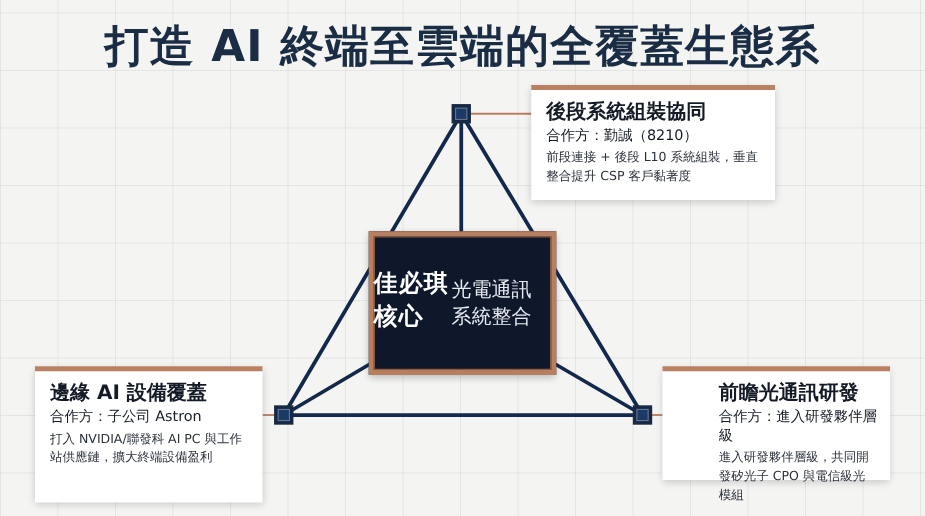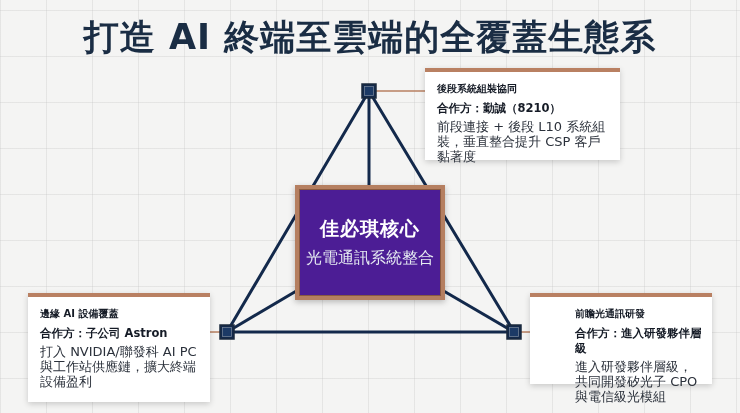--- a/index.html
+++ b/index.html
@@ -38,25 +38,24 @@
       width: 740px;
       height: 413px;
     }
     .center-box {
       position: absolute;
       left: 295px;
       top: 185px;
       width: 150px;
       height: 115px;
       box-sizing: border-box;
-      background: #4c1d95;
+      background: #0f172a;
       border: 4px solid #b57f60;
       box-shadow: inset 0 0 0 1px #8a5a40, 0 2px 6px rgba(0,0,0,0.25);
       display: flex;
-      flex-direction: column;
       align-items: center;
       justify-content: center;
       color: #ffffff;
     }
     .center-title {
       font-size: 19px;
       font-weight: bold;
       letter-spacing: 1px;
       margin-bottom: 6px;
     }
@@ -85,35 +84,35 @@
       height: 109px;
     }
     .card-right {
       left: 530px;
       top: 293px;
       width: 182px;
       height: 91px;
       padding-left: 45px;
     }
     .card-title {
-      font-size: 10px;
+      font-size: 16px;
       font-weight: bold;
       color: #151b26;
       line-height: 19px;
       margin-bottom: 3px;
     }
     .card-partner {
       font-size: 11.5px;
-      font-weight: bold;
+      font-weight: normal;
       color: #151b26;
       line-height: 15px;
       margin-bottom: 3px;
     }
     .card-desc {
-      font-size: 13px;
+      font-size: 10px;
       color: #2b313b;
       line-height: 15px;
     }
   </style>
 </head>
 <body>
 
 <div class="title">打造 AI 終端至雲端的全覆蓋生態系</div>
 
 <svg class="diagram" viewBox="0 0 740 413" xmlns="http://www.w3.org/2000/svg">

